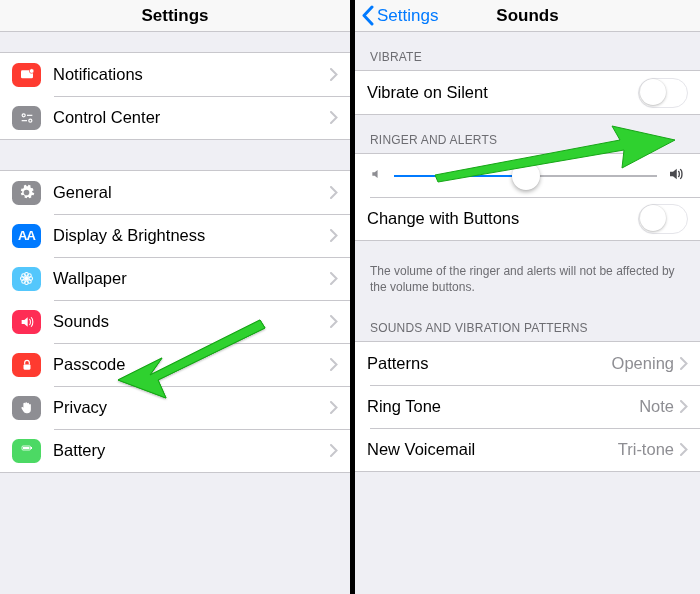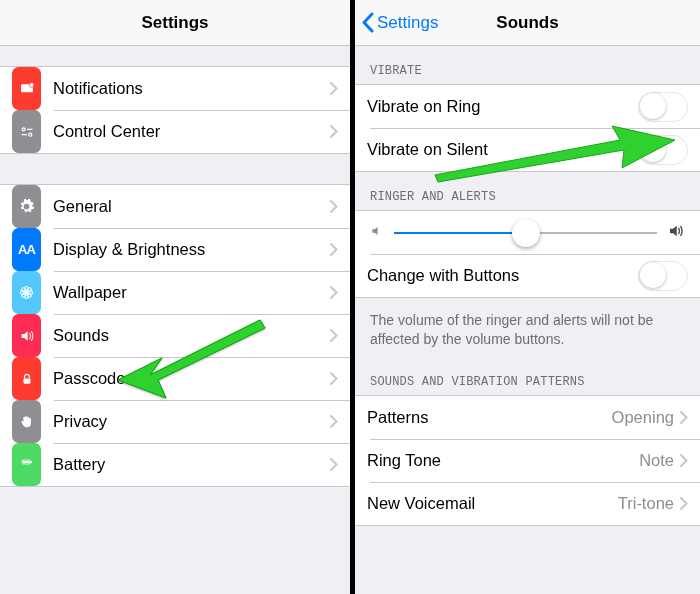--- a/index.html
+++ b/index.html
@@ -18,21 +18,21 @@
     top: 0;
     height: 594px;
     background: #efeff4;
     overflow: hidden;
   }
   .panel-left { left: 0; width: 350px; }
   .panel-right { left: 355px; width: 345px; }
 
   
   .navbar {
-    height: 46px;
+    height: 32px;
     background: #f8f8f8;
     border-bottom: 1px solid #c8c7cc;
     display: flex;
     align-items: center;
     justify-content: center;
     position: relative;
   }
   .navbar-title {
     font-weight: 600;
     font-size: 17px;
@@ -48,26 +48,25 @@
   }
   .navbar-back svg { width: 13px; height: 21px; }
 
   
   .group-header {
     font-size: 12px;
     color: #6d6d72;
     text-transform: uppercase;
     padding: 18px 15px 6px 15px;
     letter-spacing: 0.2px;
-    font-family: Liberation Mono, monospace;
   }
   .group-footer {
-    font-size: 14px;
+    font-size: 12px;
     color: #6d6d72;
-    padding: 13px 15px 8px 15px;
+    padding: 22px 15px 8px 15px;
     line-height: 1.35;
   }
 
   
   .list {
     background: #fff;
     border-top: 1px solid #c8c7cc;
     border-bottom: 1px solid #c8c7cc;
   }
   .row {
@@ -83,21 +82,21 @@
     top: 0;
     left: 54px;
     right: 0;
     height: 1px;
     background: #c8c7cc;
   }
   .row.no-inset + .row::before,
   .list.no-inset .row + .row::before { left: 15px; }
   .row .icon {
     width: 29px;
-    height: 43px;
+    height: 24px;
     border-radius: 6.5px;
     margin-right: 12px;
     flex-shrink: 0;
     display: flex;
     align-items: center;
     justify-content: center;
     color: #fff;
     font-size: 15px;
   }
   .row .label { flex: 1 1 auto; font-size: 16.5px; }
@@ -348,24 +347,20 @@
           <path d="M11 2L3 10.5 11 19" stroke="#007aff" stroke-width="3" fill="none" stroke-linecap="round" stroke-linejoin="round"></path>
         </svg>
       <span style="margin-left:3px">Settings</span>
     </div>
     <div class="navbar-title">Sounds</div>
   </div>
 
   <div class="group-header">Vibrate</div>
   <div class="list no-inset">
     <div class="row">
-      <span class="label">Vibrate on Ring</span>
-      <div class="toggle" id="tgl-ring"></div>
-    </div>
-    <div class="row">
       <span class="label">Vibrate on Silent</span>
       <div class="toggle" id="tgl-silent"></div>
     </div>
   </div>
 
   <div class="group-header">Ringer and Alerts</div>
   <div class="list no-inset">
     <div class="slider-row row" style="padding-left:15px">
       <span class="spk">
         <svg viewBox="0 0 24 24" width="14" height="14" fill="#8e8e93">

